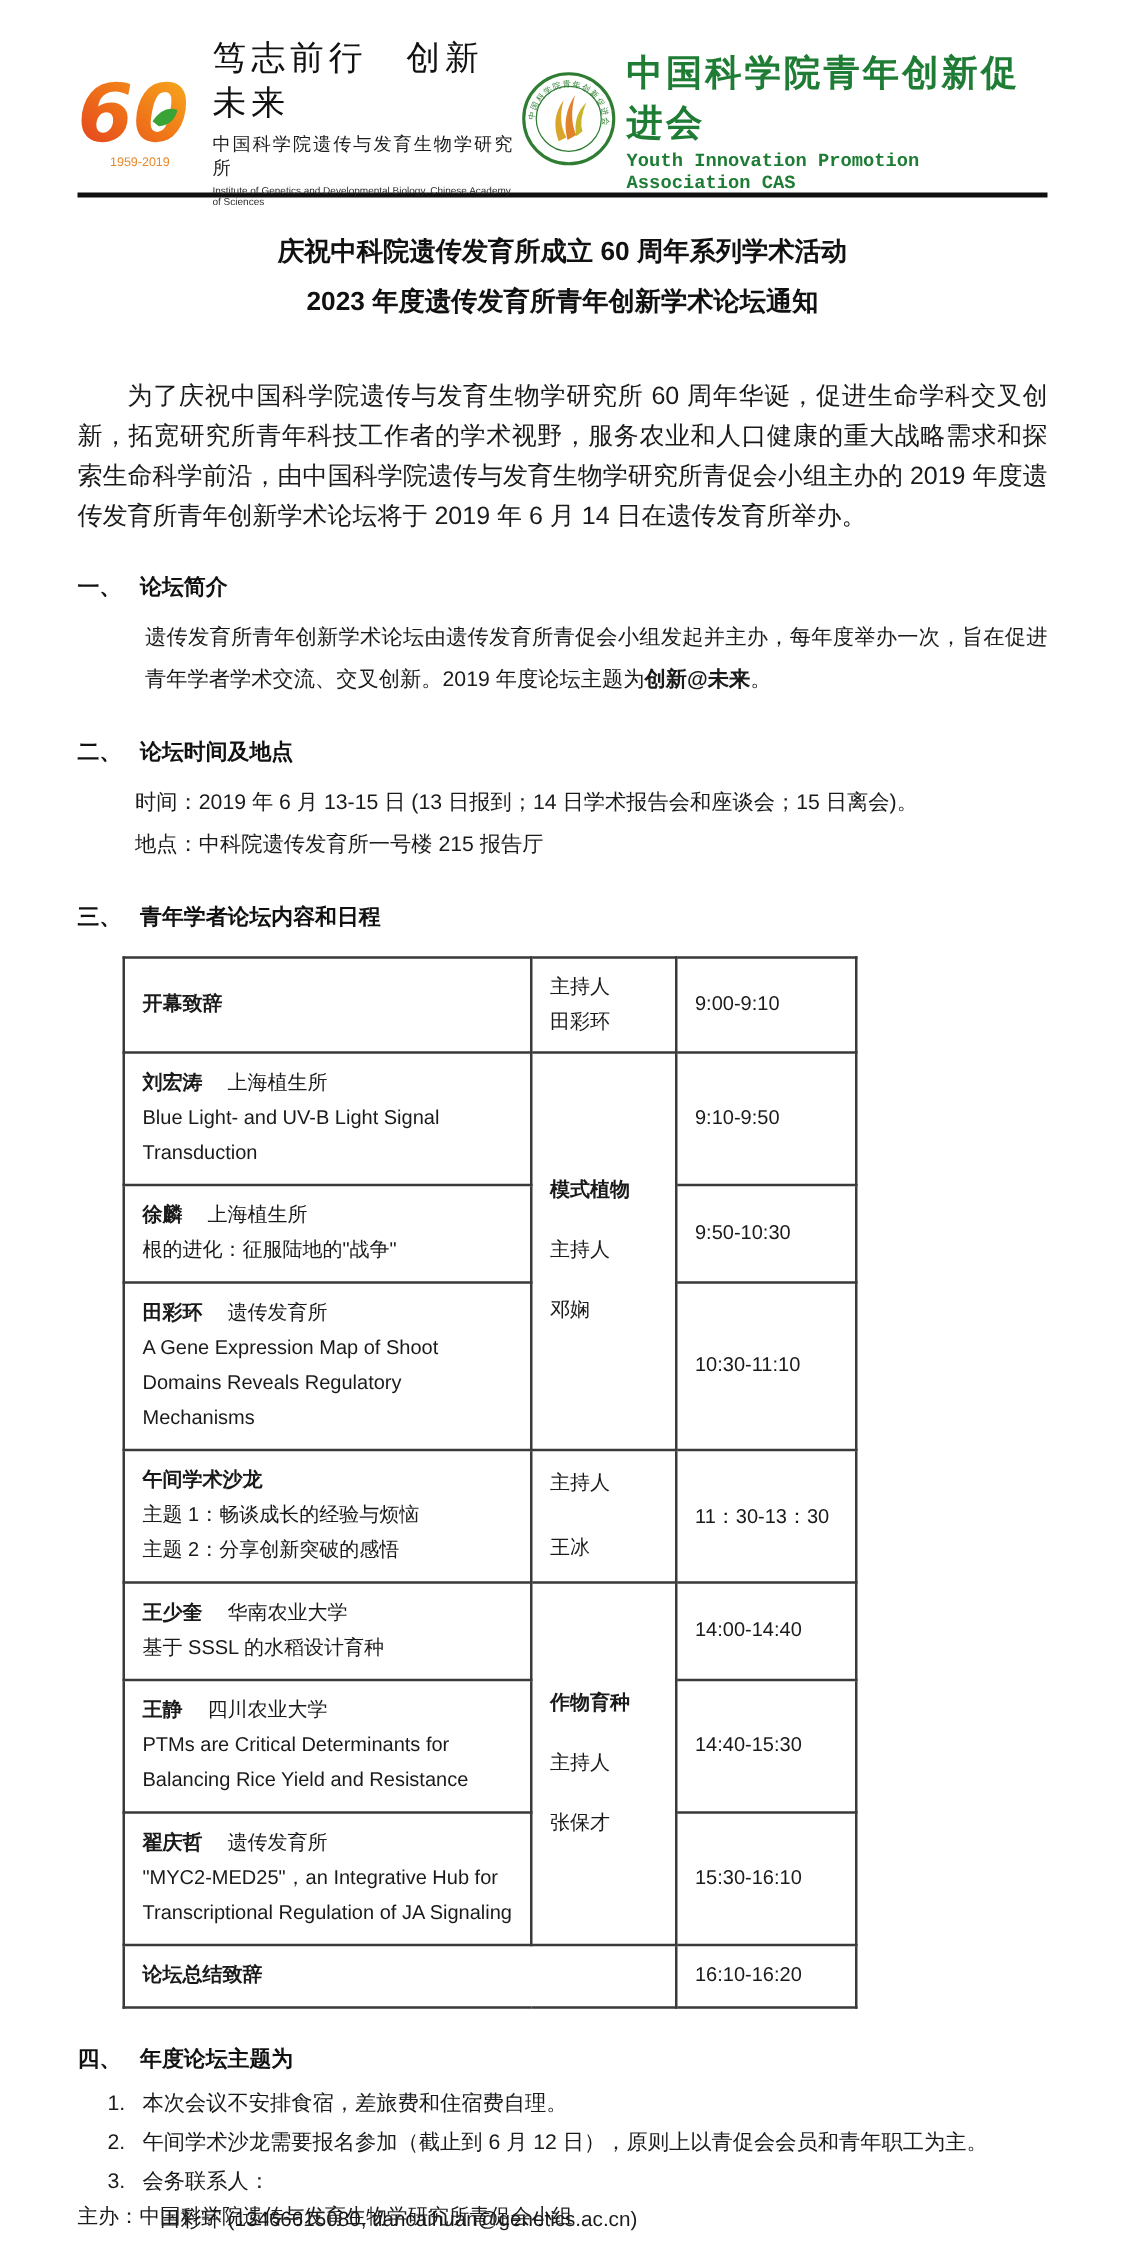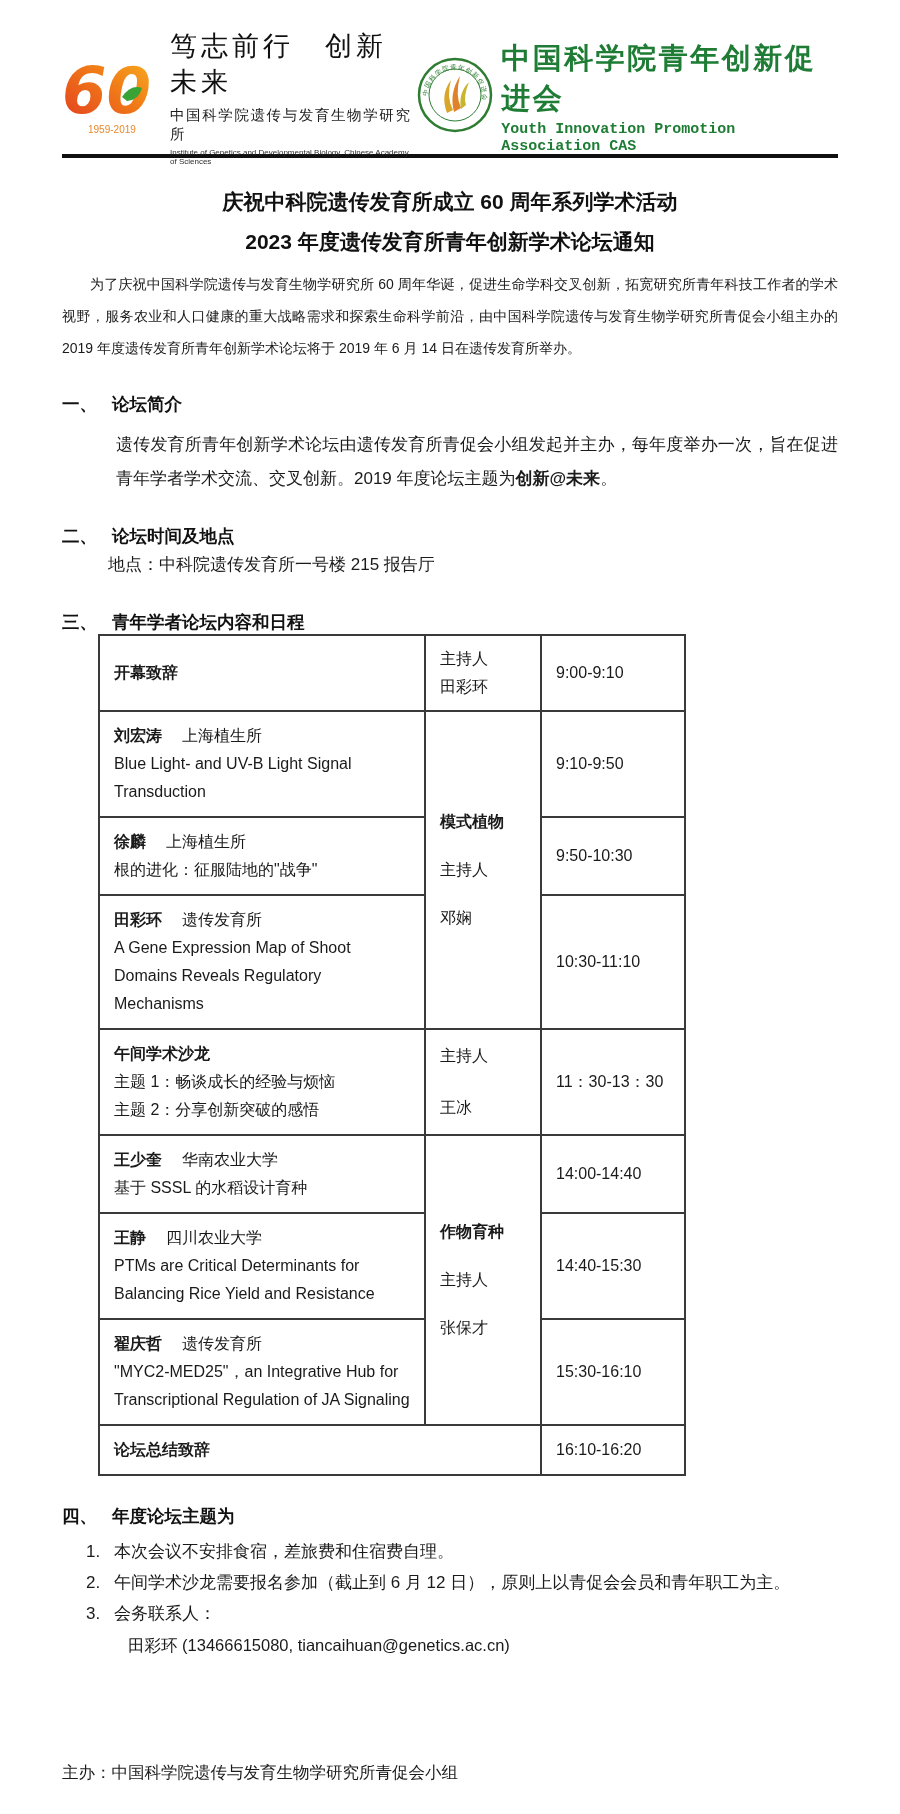--- a/index.html
+++ b/index.html
@@ -20,32 +20,32 @@
   .logo-right{display:flex;align-items:center;gap:8px;}
   .logo-right-text{display:flex;flex-direction:column;align-items:center;}
   .yipa-cn{font-family:"Liberation Serif","DejaVu Serif",serif;font-size:29px;font-weight:600;color:#1e7c35;letter-spacing:2.5px;}
   .yipa-en{font-family:Liberation Mono, monospace;font-size:15px;font-weight:bold;color:#1e7c35;margin-top:2px;}
   .divider{height:4px;background:#101010;margin-top:8px;}
 
   
   .titles{text-align:center;margin-top:24px;font-weight:bold;font-size:21px;line-height:40px;color:#111;}
 
   
-  .intro{margin-top:6px;font-size:14px;line-height:32px;text-align:justify;text-indent:2em;}
+  .intro{margin-top:39px;font-size:20px;line-height:32px;text-align:justify;text-indent:2em;}
 
   
   .sec-head{display:flex;margin-top:28px;font-size:17.5px;font-weight:bold;color:#111;}
   .sec-head .sec-num{width:50px;flex:none;}
   .sec-body{margin-left:54px;margin-top:12px;font-size:17px;line-height:34px;text-align:justify;}
   .sec-line{margin-left:46px;font-size:17px;line-height:34px;}
   .sec-body .inline-bold{font-weight:bold;}
   .mt12{margin-top:12px;}
 
   
-  .table-wrap{margin-left:36px;margin-top:0;}
+  .table-wrap{margin-left:36px;margin-top:20px;}
   table.schedule{border-collapse:collapse;width:588px;font-size:16px;table-layout:fixed;}
   table.schedule td{border:2px solid #3a3a3a;padding:10px 14px;vertical-align:middle;}
   td.col-mod{width:86px;text-align:center;padding:10px 4px;}
   td.col-time{width:114px;padding:10px 8px;white-space:nowrap;}
   .row-title{font-weight:bold;line-height:28px;}
   .cell-line{line-height:28px;}
   .spk{font-weight:bold;margin-right:20px;}
   .mod-stack{display:flex;flex-direction:column;align-items:flex-start;gap:2px;line-height:26px;}
   .mod-stack.spread{gap:26px;}
   .mod-stack.tall{gap:22px;}
@@ -126,20 +126,21 @@
     <span>论坛简介</span>
   </div>
   <div class="sec-body">
     <span>遗传发育所青年创新学术论坛由遗传发育所青促会小组发起并主办，每年度举办一次，旨在促进青年学者学术交流、交叉创新。2019 年度论坛主题为</span><span class="inline-bold">创新@未来</span><span>。</span>
   </div>
 
   <div class="sec-head">
     <span class="sec-num">二、</span>
     <span>论坛时间及地点</span>
   </div>
+  <div class="sec-line mt12">时间：2019 年 6 月 13-15 日 (13 日报到；14 日学术报告会和座谈会；15 日离会)。</div>
   <div class="sec-line">地点：中科院遗传发育所一号楼 215 报告厅</div>
 
   <div class="sec-head">
     <span class="sec-num">三、</span>
     <span>青年学者论坛内容和日程</span>
   </div>
 
   <div class="table-wrap">
     <table class="schedule">
       <tbody>

